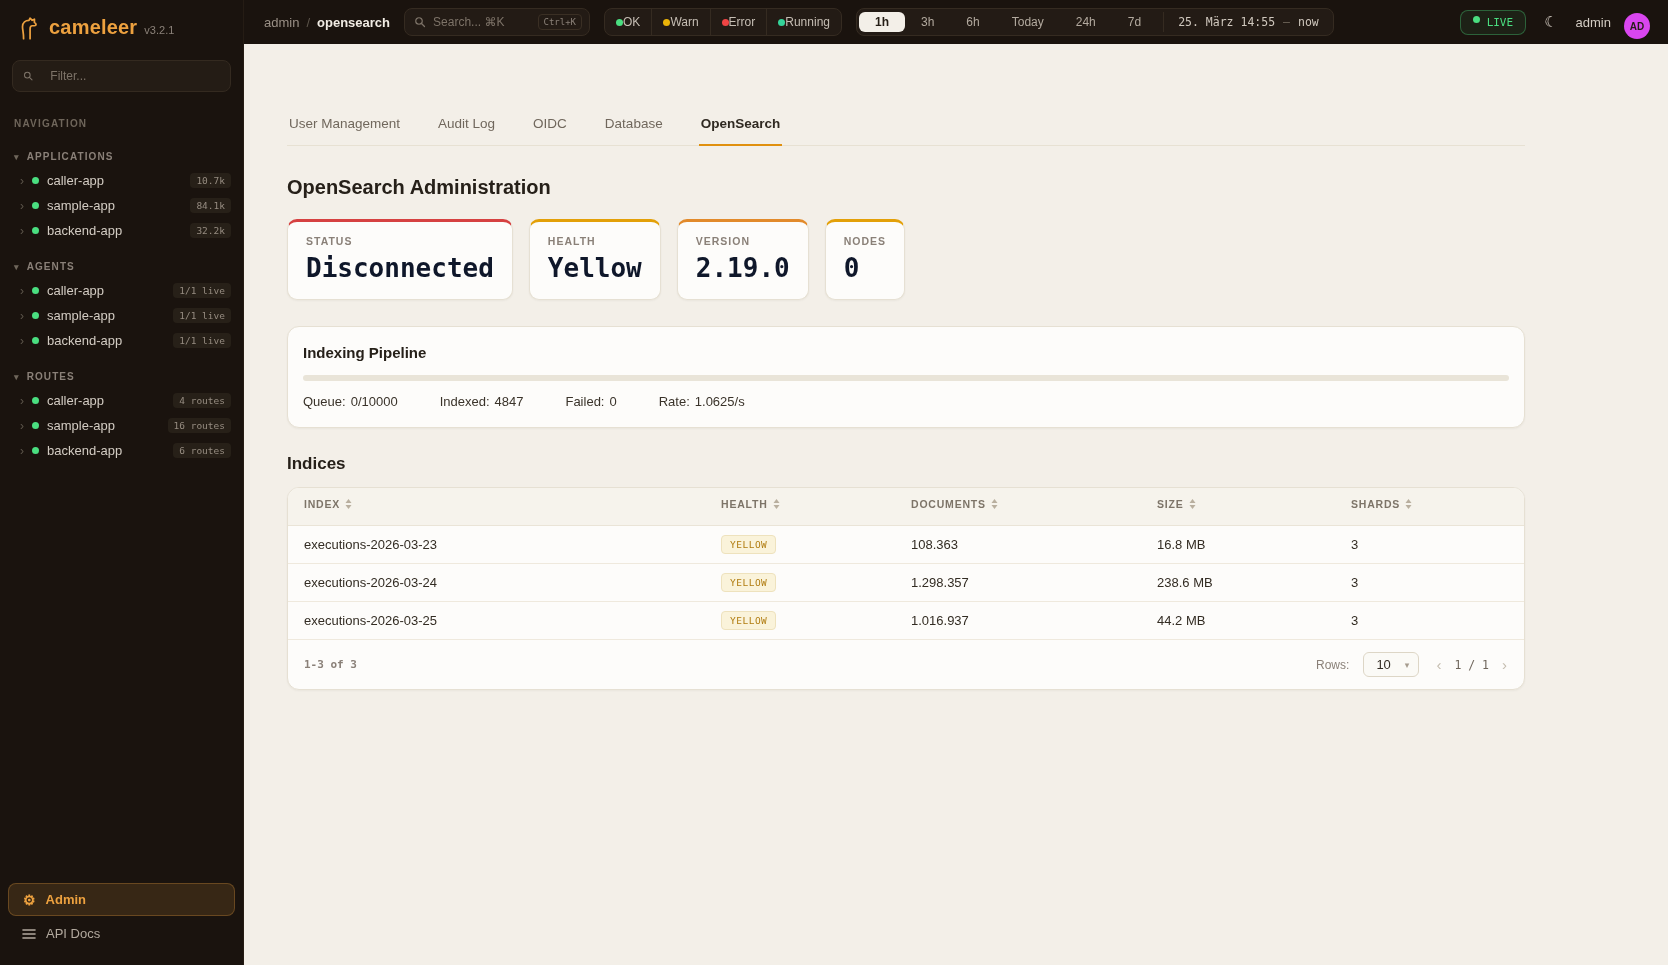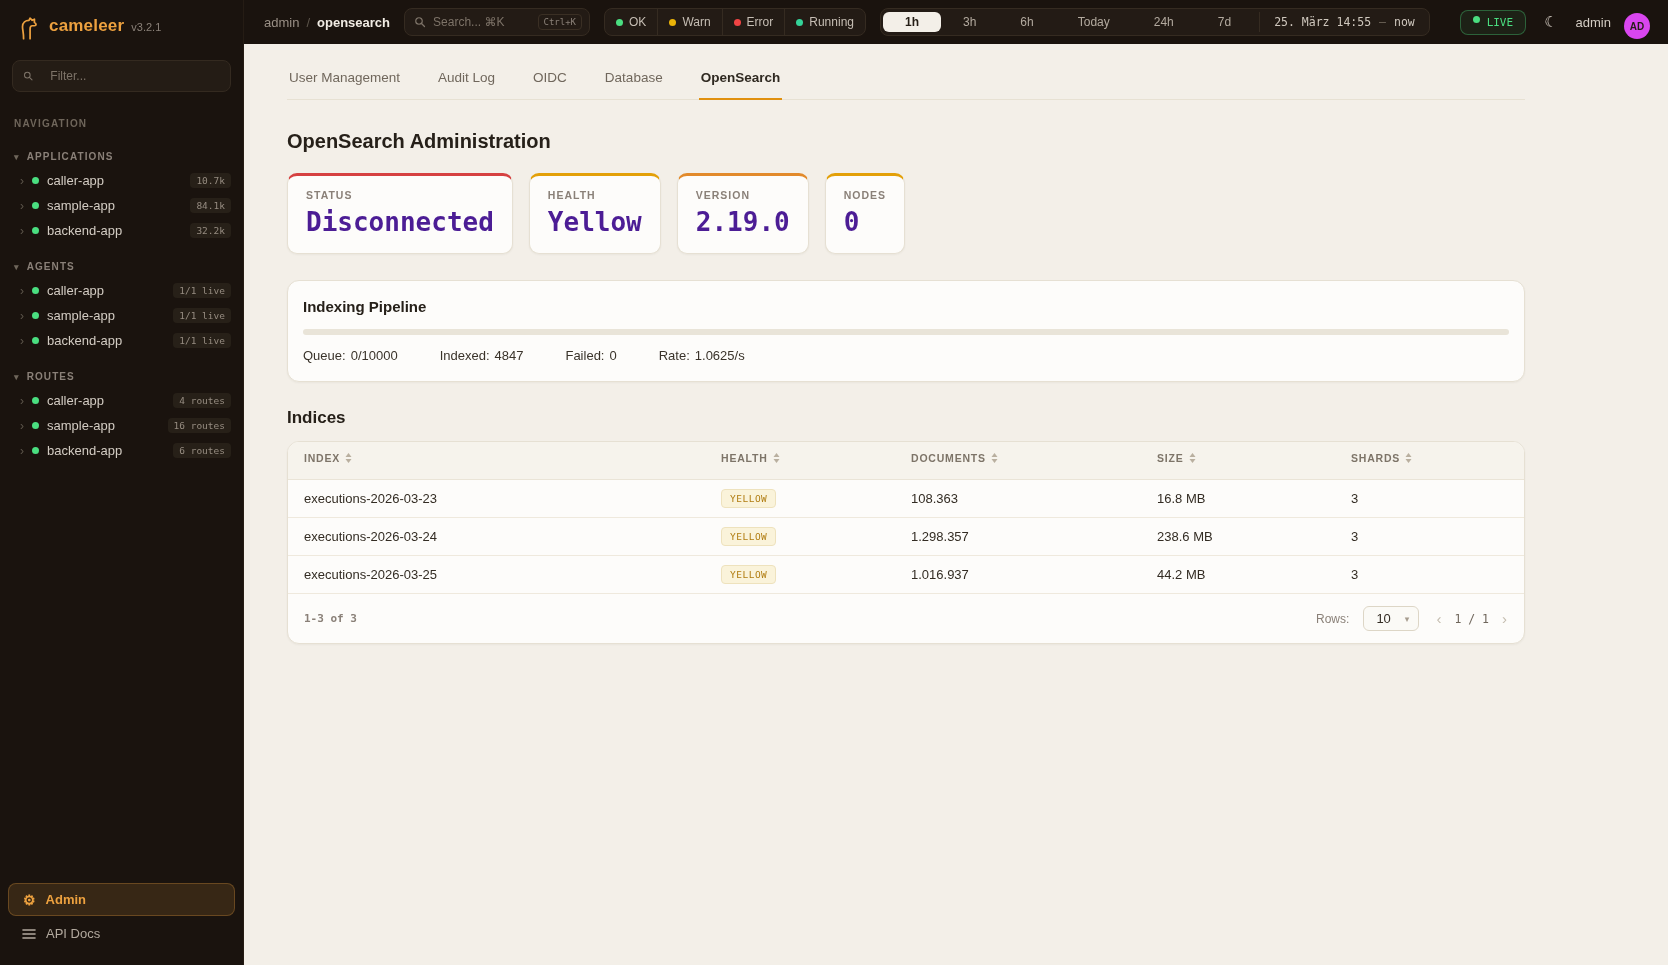--- a/index.html
+++ b/index.html
@@ -5,21 +5,21 @@
   * { margin:0; padding:0; box-sizing:border-box; }
   html,body { width:1668px; height:965px; overflow:hidden; }
   body { font-family:"Liberation Sans", sans-serif; background:#f3efe8; color:#2a241d; }
 
   .app { display:flex; width:100%; height:100%; }
 
   
   .sidebar { width:244px; flex:none; background:#1a130e; display:flex; flex-direction:column; border-right:1px solid #251c14; }
   .logo-row { display:flex; align-items:baseline; gap:7px; padding:16px 16px 10px; }
   .logo-icon { align-self:center; flex:none; }
-  .logo-name { color:#eda13f; font-weight:bold; font-size:17px; letter-spacing:.2px; }
+  .logo-name { color:#eda13f; font-weight:bold; font-size:20px; letter-spacing:.2px; }
   .logo-ver { color:#8a8078; font-size:11px; }
   .filter-box { margin:8px 12px 4px; background:#241c15; border:1px solid #342a20; border-radius:8px; height:32px; display:flex; align-items:center; gap:17px; padding:0 10px; }
   .filter-box input { background:transparent; border:none; outline:none; color:#d6cfc7; font-size:12px; width:100%; font-family:"Liberation Sans",sans-serif; }
   .filter-box input::placeholder { color:#7d7368; }
   .nav-label { color:#6f665b; font-size:10px; letter-spacing:1.2px; margin:22px 14px 4px; font-weight:bold; }
   .nav-section { margin-top:14px; }
   .section-head { display:flex; align-items:center; gap:7px; color:#8a8078; font-size:10px; letter-spacing:1.1px; font-weight:bold; padding:4px 14px 6px; cursor:pointer; }
   .section-caret { font-size:9px; color:#6f665b; }
   .nav-item { display:flex; align-items:center; gap:8px; padding:5px 12px 5px 20px; cursor:pointer; }
   .item-chevron { color:#5d554b; font-size:12px; line-height:1; }
@@ -38,46 +38,46 @@
   .right-col { flex:1; display:flex; flex-direction:column; min-width:0; }
   .topbar { height:44px; flex:none; background:#1a130e; display:flex; align-items:center; padding:0 18px 0 20px; gap:14px; }
   .crumbs { display:flex; align-items:center; gap:7px; font-size:13px; white-space:nowrap; }
   .crumb-parent { color:#9a9086; cursor:pointer; }
   .crumb-sep { color:#5d554b; }
   .crumb-current { color:#f1ece4; font-weight:bold; }
   .searchbox { width:186px; height:28px; background:#231b15; border:1px solid #352b21; border-radius:8px; display:flex; align-items:center; gap:7px; padding:0 7px 0 9px; cursor:text; }
   .searchbox .ph { color:#7d7368; font-size:12px; flex:1; white-space:nowrap; overflow:hidden; }
   .kbd { font-family:"DejaVu Sans Mono",monospace; font-size:9px; color:#8a8078; border:1px solid #3a2f24; border-radius:4px; padding:2px 5px; }
   .pillbar { display:flex; align-items:center; background:#231b15; border:1px solid #352b21; border-radius:8px; height:28px; overflow:hidden; }
-  .pill { display:flex; align-items:center; gap:6px; font-size:12px; color:#c6beb4; padding:0 11px; height:100%; cursor:pointer; border-right:1px solid #352b21; }
+  .pill { display:flex; align-items:center; gap:0; font-size:12px; color:#c6beb4; padding:0 11px; height:100%; cursor:pointer; border-right:1px solid #352b21; }
   .pill:last-child { border-right:none; }
   .dot { width:7px; height:7px; border-radius:50%; }
   .timebar { display:flex; align-items:center; background:#231b15; border:1px solid #352b21; border-radius:8px; height:28px; padding:2px; }
-  .timebtn { font-size:12px; color:#b3aa9f; padding:3px 22px; border-radius:6px; cursor:pointer; white-space:nowrap; }
+  .timebtn { font-size:12px; color:#b3aa9f; padding:3px 16px; border-radius:6px; cursor:pointer; white-space:nowrap; }
   .timebtn.active { background:#f3efe8; color:#241d15; font-weight:bold; }
   .daterange { display:flex; align-items:center; gap:8px; font-family:"DejaVu Sans Mono",monospace; font-size:11.5px; color:#cfc7bd; padding:0 12px 0 14px; margin-left:6px; border-left:1px solid #352b21; height:20px; cursor:pointer; white-space:nowrap; }
   .daterange .sep { color:#6f665b; }
   .topbar-right { margin-left:auto; display:flex; align-items:center; gap:13px; }
   .live-pill { display:flex; align-items:flex-start; gap:7px; border:1px solid rgba(74,222,128,.35); background:rgba(74,222,128,.07); color:#4ade80; font-family:"DejaVu Sans Mono",monospace; font-size:11px; border-radius:8px; padding:5px 12px; cursor:pointer; }
   .moon-btn { color:#cfc7bd; font-size:15px; cursor:pointer; padding:3px 5px; }
   .user-name { color:#d3ccc3; font-size:13px; }
   .avatar { width:26px; height:26px; border-radius:50%; background:#d946ef; color:#241d15; font-size:10px; font-weight:bold; display:flex; align-items:center; justify-content:center; cursor:pointer;margin-top:8px; }
 
   
   .main { flex:1; overflow:auto; padding:18px 0 0 43px; }
-  .content { width:1238px; }
+  .content { width:1238px;margin-top:46px; }
   .tabbar { display:flex; gap:34px; border-bottom:1px solid #e7e1d3; }
   .tab { font-size:13.5px; color:#70675c; padding:8px 2px 13px; cursor:pointer; border-bottom:2px solid transparent; margin-bottom:-1px; }
   .tab.active { color:#2f2921; font-weight:bold; border-bottom-color:#e0900f; }
   .page-title { font-size:20px; font-weight:bold; color:#262019; margin:30px 0 20px; }
 
   .cards-row { display:flex; gap:16px; margin-bottom:26px; }
   .stat-card { background:#fdfcfa; border:1px solid #e6e0d3; border-top:3px solid #ccc; border-radius:10px; padding:13px 18px 16px; box-shadow:0 1px 2px rgba(60,50,30,.05); min-width:72px; }
   .stat-label { font-size:10.5px; letter-spacing:1px; color:#8a8078; font-weight:bold; margin-bottom:6px; }
-  .stat-value { font-family:"DejaVu Sans Mono",monospace; font-weight:bold; font-size:26px; color:#4c1d95; white-space:nowrap; }
+  .stat-value { font-family:"DejaVu Sans Mono",monospace; font-weight:bold; font-size:26px; color:#0f172a; white-space:nowrap; }
 
   .panel { background:#fdfcfa; border:1px solid #e6e0d3; border-radius:12px; box-shadow:0 1px 2px rgba(60,50,30,.05); }
   .pipeline { padding:17px 15px 18px; margin-bottom:26px; }
   .pipeline-title { font-size:15px; font-weight:bold; color:#262019; margin-bottom:14px; }
   .progress-track { height:6px; background:#e9e4d8; border-radius:3px; overflow:hidden; margin-bottom:13px; }
   .progress-fill { height:100%; background:#e0900f; width:0; border-radius:3px; }
   .pipe-stats { display:flex; gap:42px; font-size:13px; color:#3a332a; }
   .pipe-stat { display:flex; gap:5px; }
   .pipe-stat .v { font-weight:normal; }
 

